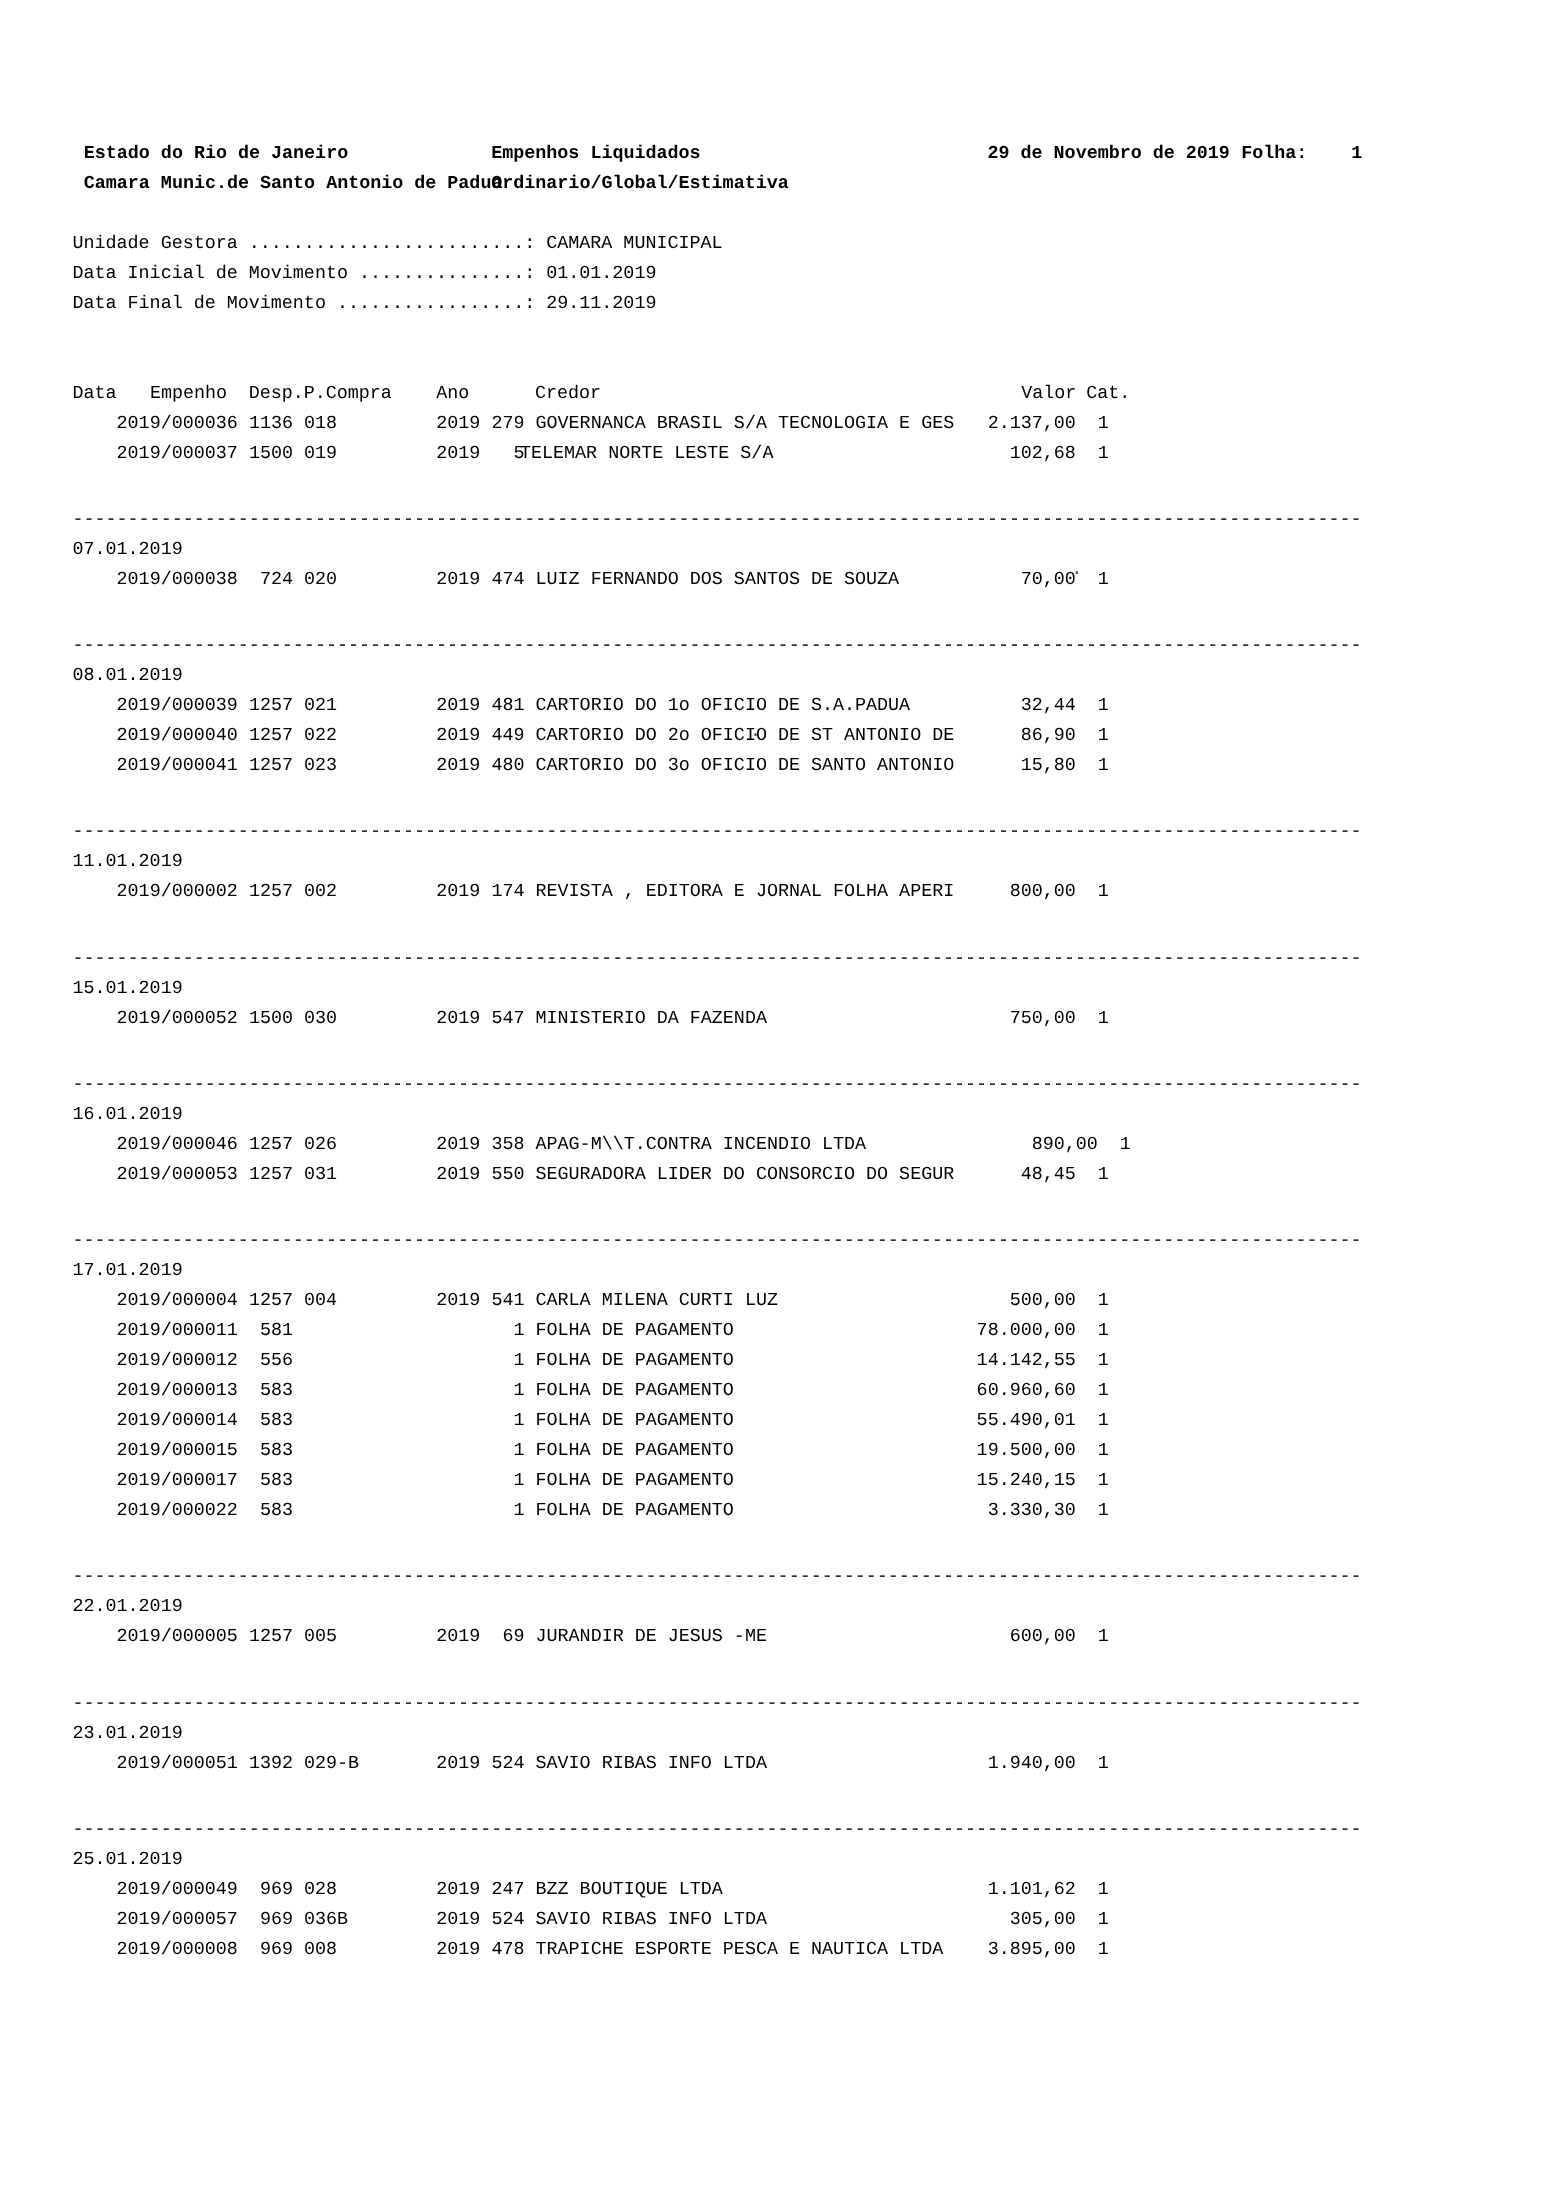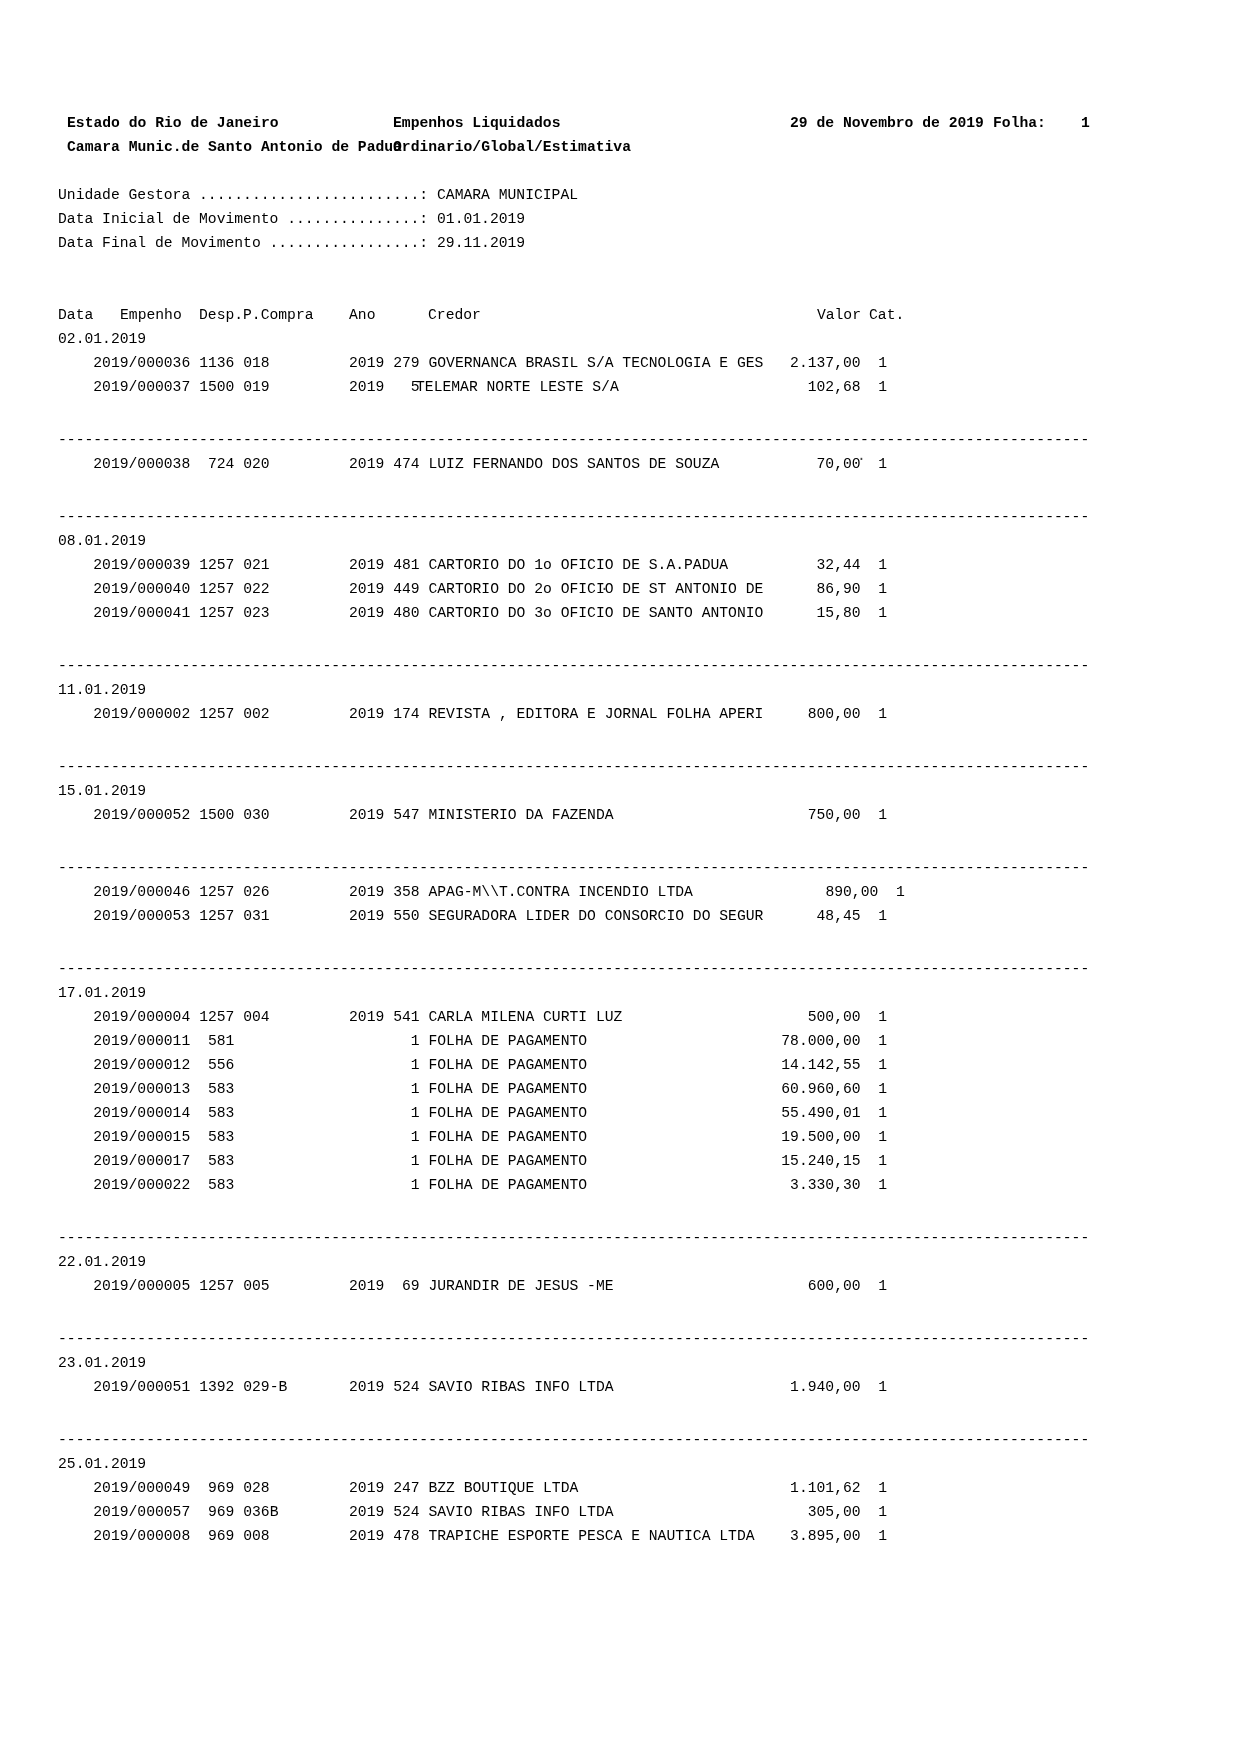--- a/index.html
+++ b/index.html
@@ -76,23 +76,20 @@
     <span class="f" style="left:199px">Desp.</span>
     <span class="f" style="left:243px">P.Compra</span>
     <span class="f" style="left:349px">Ano</span>
     <span class="f" style="left:428px">Credor</span>
     <span class="f" style="right:379px">Valor</span>
     <span class="f" style="left:869px">Cat.</span>
   </div>
 
   <div id="table-body">
       <div class="line">
-        <span class="f" style="left: 58px;">02.01.2019</span>
-      </div>
-      <div class="line">
         <span class="f" style="left: 93.28px;">2019/000036</span>
         <span class="f" style="right: 1005.6px;">1136</span>
         <span class="f" style="left: 243.22px;">018</span>
         <span class="f" style="left: 349.06px;">2019</span>
         <span class="f" style="right: 820.38px;">279</span>
         <span class="f" style="left: 428.44px;">GOVERNANCA BRASIL S/A TECNOLOGIA E GES</span>
         <span class="f" style="right: 379.38px;">2.137,00</span>
         <span class="f" style="left: 878.26px;">1</span>
       </div>
       <div class="line">
@@ -102,20 +99,23 @@
         <span class="f" style="left: 349.06px;">2019</span>
         <span class="f" style="right: 820.38px;">5</span>
         <span class="f" style="left: 416px; text-align: right;">TELEMAR NORTE LESTE S/A</span>
         <span class="f" style="right: 379.38px;">102,68</span>
         <span class="f" style="left: 878.26px;">1</span>
       </div>
       <div class="line sep-line">
         <span class="f" style="left: 58px;">---------------------------------------------------------------------------------------------------------------------</span>
       </div>
       <div class="line">
+        <span class="f" style="left: 58px;">07.01.2019</span>
+      </div>
+      <div class="line">
         <span class="f" style="left: 93.28px;">2019/000038</span>
         <span class="f" style="right: 1005.6px;">724</span>
         <span class="f" style="left: 243.22px;">020</span>
         <span class="f" style="left: 349.06px;">2019</span>
         <span class="f" style="right: 820.38px; text-align: right;">474</span>
         <span class="f" style="left: 428.44px;">LUIZ FERNANDO DOS SANTOS DE SOUZA</span>
         <span class="f" style="right: 379.38px;">70,00</span>
         <span class="f" style="left: 878.26px;">1</span>
       </div>
       <div class="line sep-line">
@@ -181,20 +181,23 @@
         <span class="f" style="right: 1005.6px;">1500</span>
         <span class="f" style="left: 243.22px;">030</span>
         <span class="f" style="left: 349.06px;">2019</span>
         <span class="f" style="right: 820.38px;">547</span>
         <span class="f" style="left: 428.44px;">MINISTERIO DA FAZENDA</span>
         <span class="f" style="right: 379.38px;">750,00</span>
         <span class="f" style="left: 878.26px;">1</span>
       </div>
       <div class="line sep-line">
         <span class="f" style="left: 58px;">---------------------------------------------------------------------------------------------------------------------</span>
+      </div>
+      <div class="line">
+        <span class="f" style="left: 58px;">16.01.2019</span>
       </div>
       <div class="line">
         <span class="f" style="left: 93.28px;">2019/000046</span>
         <span class="f" style="right: 1005.6px;">1257</span>
         <span class="f" style="left: 243.22px;">026</span>
         <span class="f" style="left: 349.06px;">2019</span>
         <span class="f" style="right: 820.38px;">358</span>
         <span class="f" style="left: 428.44px;">APAG-M\\T.CONTRA INCENDIO LTDA</span>
         <span class="f" style="right: 361.74px;">890,00</span>
         <span class="f" style="left: 895.9px;">1</span>

